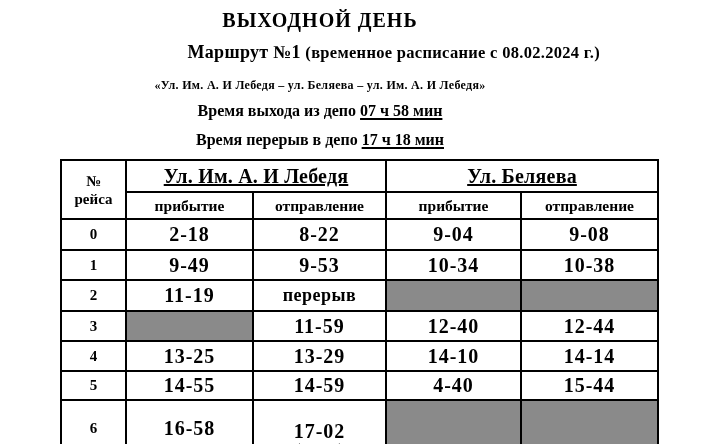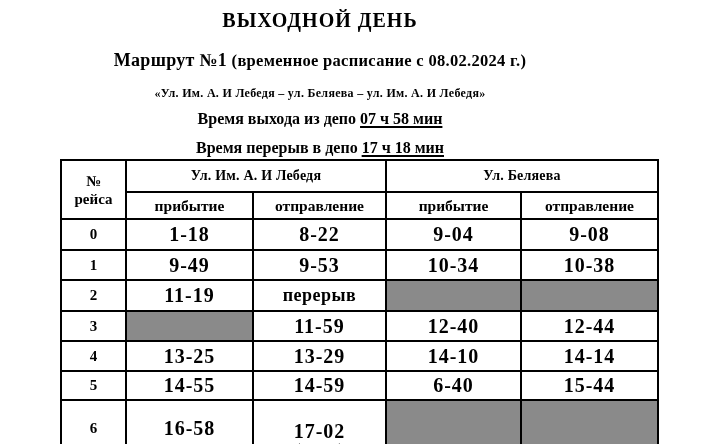--- a/index.html
+++ b/index.html
@@ -10,21 +10,21 @@
     color: #000000;
     font-family: "Liberation Serif", "DejaVu Serif", serif;
     font-weight: 700;
     overflow: hidden;
   }
   .page { width: 600px; height: 444px; position: relative; }
 
   
   .doc-header { text-align: center; padding-left: 40px; padding-top: 8px; }
   .title-line  { font-size: 20px; line-height: 24px; letter-spacing: 1px; }
-  .route-line  { margin-top: 17px;  font-size: 16.5px; line-height: 22px; letter-spacing: 0.3px; }
+  .route-line  { margin-top: 9px;  font-size: 16.5px; line-height: 22px; letter-spacing: 0.3px; text-align: right; }
   .route-line .route-no { font-size: 18px; }
   .path-line   { margin-top: 10px; font-size: 12px; line-height: 22px; letter-spacing: 0.3px; }
   .depot-line  { margin-top: 4px; font-size: 16px; line-height: 21px; }
   .depot-line.second { margin-top: 8px; }
   .uval { text-decoration: underline; text-decoration-thickness: 2px; text-underline-offset: 2px; }
 
   
   table.schedule {
     position: absolute; left: 60px; top: 159px;
     width: 597px;
@@ -32,21 +32,21 @@
     table-layout: fixed;
   }
   table.schedule th, table.schedule td {
     border: 2px solid #000000;
     text-align: center;
     vertical-align: middle;
     padding: 0;
     overflow: hidden;
   }
   .trip-h   { font-size: 15px; line-height: 18px; white-space: pre-line; }
-  .group-h  { font-size: 14px; letter-spacing: 0.2px; }
+  .group-h  { font-size: 20px; letter-spacing: 0.2px; text-decoration: underline; }
   .sub-h    { font-size: 15.5px; }
   .trip-no  { font-size: 15px; }
   .time     { font-size: 20px; letter-spacing: 1px; }
   .break-cell { font-size: 18px; letter-spacing: 0.5px; }
   .time-main { font-size: 20px; letter-spacing: 1px; line-height: 20px; padding-top: 20px; }
   .time-note { font-size: 13px; line-height: 14px; letter-spacing: 0.2px; }
   .blocked { background: #8a8a8a; }
   .blocked-bleed { border-bottom-width: 4px; border-bottom-color: #8a8a8a; }
 
   tr.hrow1 { height: 32px; }
@@ -88,21 +88,21 @@
       <th colspan="2" class="group-h">Ул. Беляева</th>
     </tr>
     <tr class="hrow2">
       <th class="sub-h">прибытие</th>
       <th class="sub-h">отправление</th>
       <th class="sub-h">прибытие</th>
       <th class="sub-h">отправление</th>
     </tr>
     <tr class="r0">
       <td class="trip-no">0</td>
-      <td class="time">1-18</td>
+      <td class="time">2-18</td>
       <td class="time">8-22</td>
       <td class="time">9-04</td>
       <td class="time">9-08</td>
     </tr>
     <tr class="r1">
       <td class="trip-no">1</td>
       <td class="time">9-49</td>
       <td class="time">9-53</td>
       <td class="time">10-34</td>
       <td class="time">10-38</td>
@@ -125,21 +125,21 @@
       <td class="trip-no">4</td>
       <td class="time">13-25</td>
       <td class="time">13-29</td>
       <td class="time">14-10</td>
       <td class="time">14-14</td>
     </tr>
     <tr class="r5">
       <td class="trip-no">5</td>
       <td class="time">14-55</td>
       <td class="time">14-59</td>
-      <td class="time">6-40</td>
+      <td class="time">4-40</td>
       <td class="time">15-44</td>
     </tr>
     <tr class="r6">
       <td class="trip-no">6</td>
       <td class="time">16-58</td>
       <td>
         <div class="time-main">17-02</div>
         <div class="time-note">(в депо)</div>
       </td>
       <td class="blocked blocked-bleed" style="background-color: rgb(138, 138, 138); border-bottom-color: rgb(138, 138, 138);"></td>

